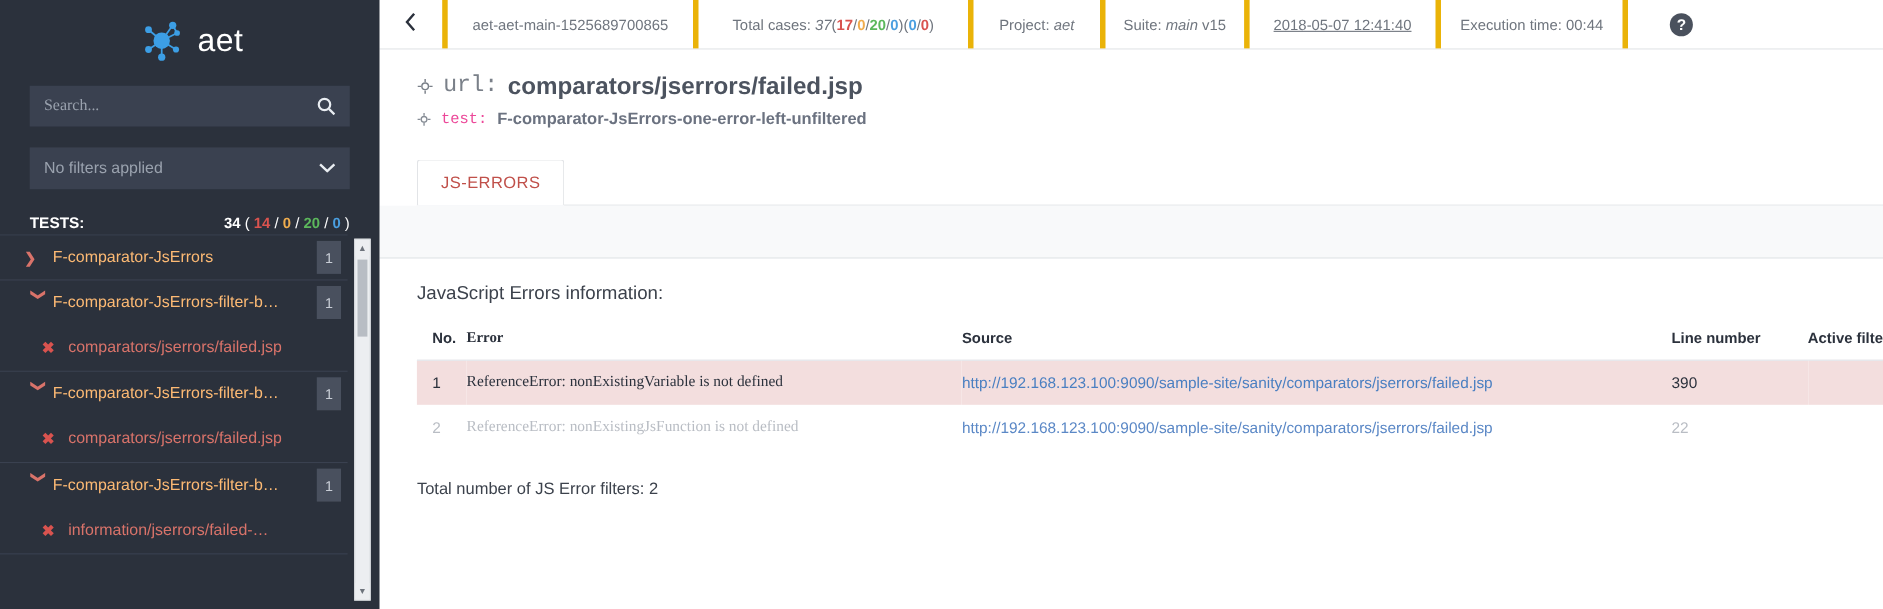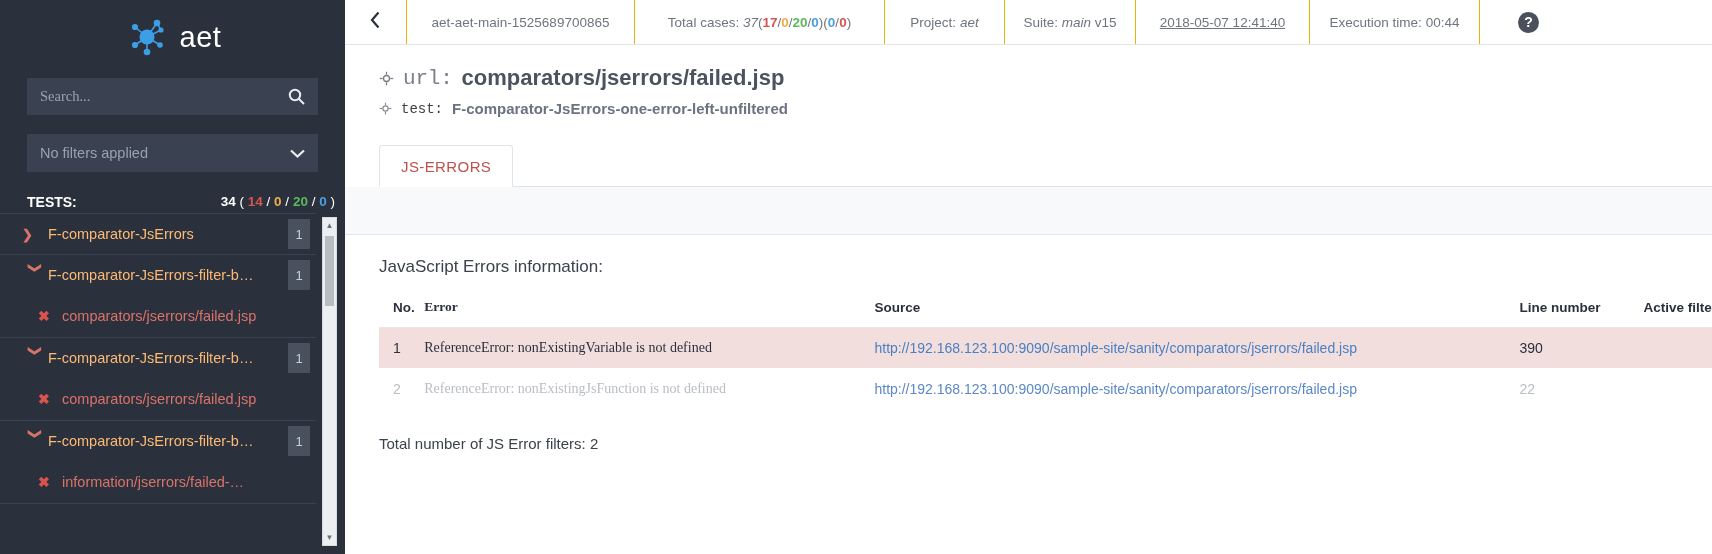--- a/index.html
+++ b/index.html
@@ -48,22 +48,22 @@
     margin: 19px 27px 0 27px;
     height: 38px;
     background: #3a4150;
     display: flex; align-items: center; justify-content: space-between;
     padding: 0 13px;
     color: #9aa2ae; font-size: 14.5px;
   }
   .filter-box .chev { color: #e9edf2; }
 
   .tests-head {
-    margin: 22px 10px 0 27px;
-    display: flex; align-items: flex-start; justify-content: space-between;
+    margin: 22px 27px 0 27px;
+    display: flex; align-items: center; justify-content: space-between;
     font-size: 14px; font-weight: bold; color: #ffffff;
     padding-bottom: 9px;
   }
   .counts { font-weight: bold; font-size: 13.5px; color: #ffffff; }
   .c-red { color: #d9534f; } .c-orange { color: #f0ad4e; }
   .c-green { color: #5cb85c; } .c-blue { color: #4a9fe0; }
   .c-white { color: #ffffff; }
   .paren { color: #ffffff; font-weight: normal; }
 
   .test-list {
@@ -124,21 +124,21 @@
   .main { flex: 1; height: 554px; display: flex; flex-direction: column; background:#fff; }
 
   .topbar {
     height: 45px; flex: 0 0 45px;
     display: flex; align-items: stretch;
     border-bottom: 1px solid #e2e4e7;
     background: #ffffff;
   }
   .tb-cell {
     display: flex; align-items: center; justify-content: center;
-    border-right: 1px solid #eab308;
+    border-right: 5px solid #eab308;
     color: #6f757e; font-size: 13.5px;
     padding: 0 18px;
     white-space: nowrap;
   }
   .tb-back { width: 62px; padding: 0; color: #2b313c; font-size: 17px; }
   .tb-run { width: 228px; }
   .tb-cases { width: 250px; }
   .tb-project { width: 120px; }
   .tb-suite { width: 131px; }
   .tb-date { width: 174px; text-decoration: underline; }
@@ -164,21 +164,21 @@
   .title-key {
     font-family: "Liberation Mono", monospace;
     font-size: 21px; color: #7a8089; letter-spacing: -.2px;
   }
   .title-val {
     font-size: 22px; font-weight: bold; color: #4c535f;
   }
   .sub-line { display: flex; align-items: center; gap: 9px; margin-top: 9px; }
   .sub-key {
     font-family: "Liberation Mono", monospace;
-    font-size: 14px; color: #404040;
+    font-size: 14px; color: #ec4899;
   }
   .sub-val { font-size: 15px; font-weight: bold; color: #6b7280; }
 
   .tabstrip {
     margin: 28px 0 0 34px;
     border-bottom: 1px solid #e2e4e7;
     height: 42px;
     display: flex; align-items: flex-end;
     padding-right: 34px;
   }

